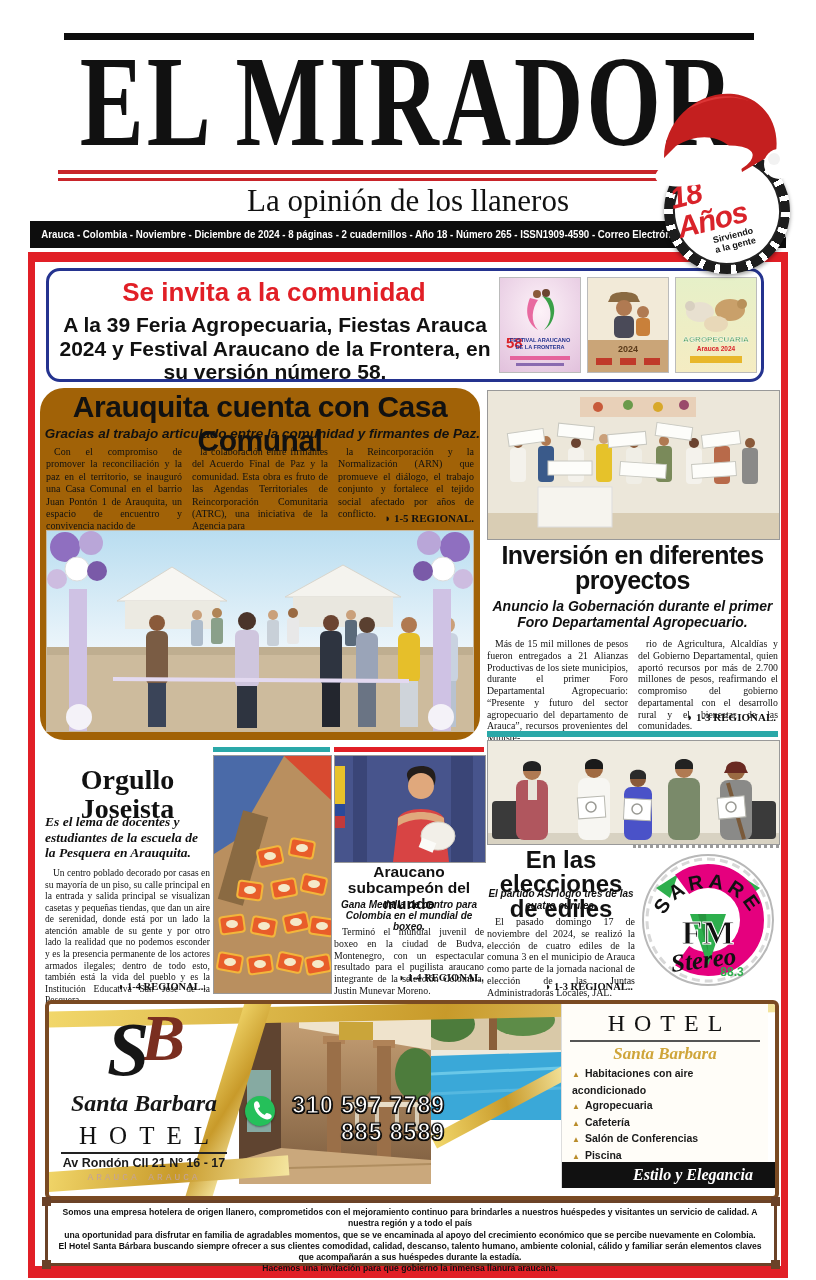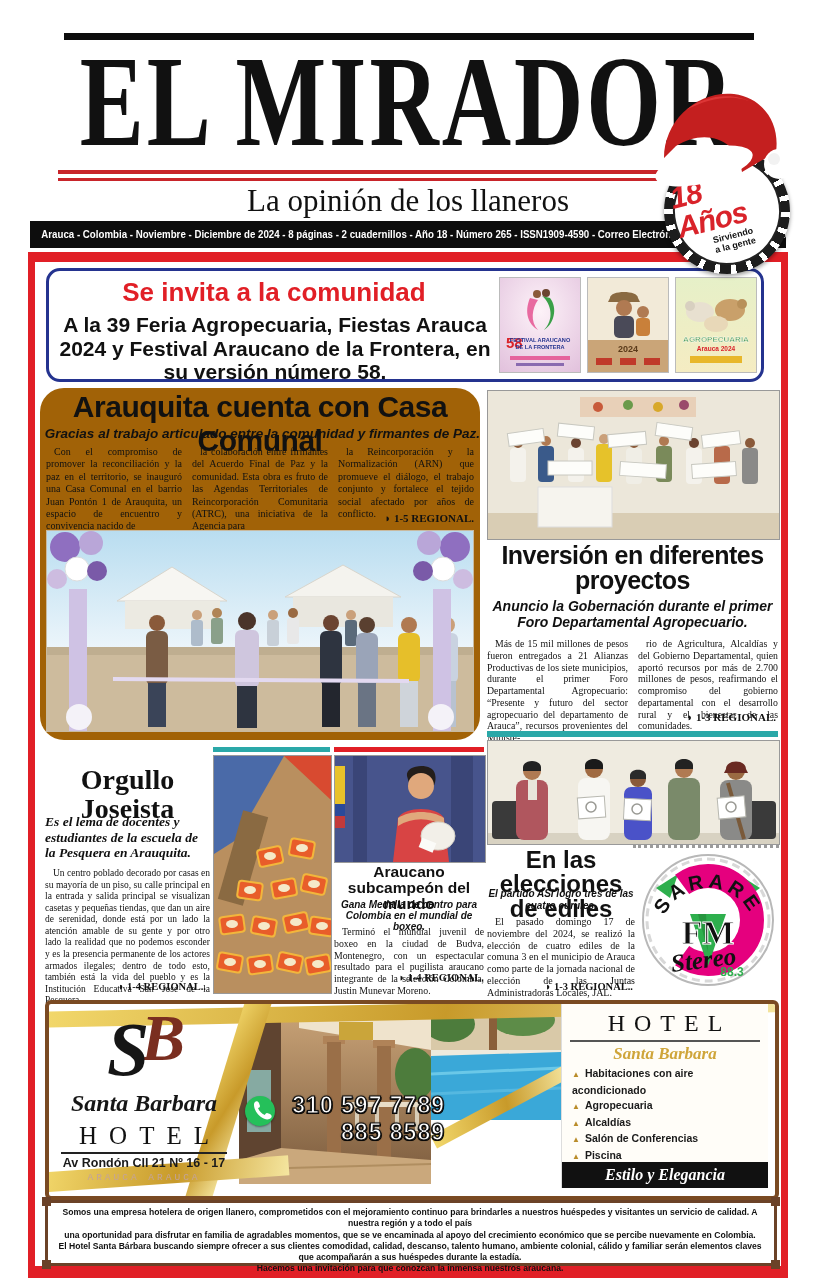--- a/index.html
+++ b/index.html
@@ -128,21 +128,21 @@
   .h-right     { position:absolute; left:512px; top:0; width:206px; height:184px; background:#fffdf8; z-index:4;
                  border-left:1px solid #ddd; }
   .hr-hotel    { position:absolute; top:6px; left:8px; width:190px; text-align:center; font-size:24px; letter-spacing:9px;
                  text-indent:9px; border-bottom:2px solid #555; padding-bottom:3px; }
   .hr-script   { position:absolute; top:40px; left:0; width:100%; text-align:center; font-style:italic; font-weight:bold;
                  font-size:17px; color:#cfa53a; }
   .hr-list     { position:absolute; top:62px; left:10px; width:192px; font-family:"Liberation Sans",sans-serif;
                  font-size:10.5px; font-weight:bold; color:#1a1a1a; line-height:15.5px; }
   .hr-list .b  { color:#b98c2a; margin-right:5px; font-size:8px; }
   .hr-slogan   { position:absolute; left:0; bottom:0; width:100%; height:26px; background:#111; color:#fff;
-                 text-align:center; font-style:italic; font-weight:bold; font-size:16px; line-height:26px; }
+                 text-align:center; font-style:italic; font-weight:bold; font-size:16px; line-height:26px;padding-left:28px; }
 
   
   .foot-box    { left:45px; top:1200px; width:726px; height:60px; border:3px solid #6b4228; background:#fff; }
   .foot-sq     { position:absolute; width:9px; height:9px; background:#6b4228; }
   .foot-text   { position:absolute; left:6px; top:4px; width:712px; text-align:center;
                  font-family:"Liberation Sans",sans-serif; font-weight:bold; font-size:8.6px; line-height:11.3px; color:#111; }
 </style>
 </head>
 <body>
 
@@ -570,35 +570,35 @@
       <div class="ph-num" style="top:0">310 597 7789</div>
       <div class="ph-num" style="top:27px">885 8589</div>
     </div>
 
     <div class="h-right">
       <div class="hr-hotel">HOTEL</div>
       <div class="hr-script">Santa Barbara</div>
       <div class="hr-list">
         <div><span class="b">▲</span><span>Habitaciones con aire acondicionado</span></div>
         <div><span class="b">▲</span><span>Agropecuaria</span></div>
-        <div><span class="b">▲</span><span>Alcaldías</span></div>
+        <div><span class="b">▲</span><span>Cafetería</span></div>
         <div><span class="b">▲</span><span>Salón de Conferencias</span></div>
         <div><span class="b">▲</span><span>Piscina</span></div>
         <div><span class="b">▲</span><span>Servicio de Lavandería</span></div>
       </div>
       <div class="hr-slogan">Estilo y Elegancia</div>
     </div>
   </div>
 
   <div class="abs foot-box">
     <div class="foot-sq" style="left:-6px; top:-6px;"></div>
     <div class="foot-sq" style="right:-6px; top:-6px;"></div>
     <div class="foot-sq" style="left:-6px; bottom:-6px;"></div>
     <div class="foot-sq" style="right:-6px; bottom:-6px;"></div>
     <div class="foot-text">
       <div>Somos una empresa hotelera de origen llanero, comprometidos con el mejoramiento continuo para brindarles a nuestros huéspedes y visitantes un servicio de calidad.  A nuestra región y a todo el país</div>
       <div>una oportunidad para disfrutar en familia de agradables momentos, que se ve encaminada al apoyo del crecimiento económico que se percibe nuevamente en Colombia.</div>
       <div>El Hotel Santa Bárbara buscando siempre ofrecer a sus clientes comodidad, calidad, descanso, talento humano, ambiente colonial, cálido y familiar serán elementos claves que acompañarán a sus huéspedes durante la estadía.</div>
-      <div>Hacemos una invitación para que conozcan la inmensa nuestros araucana.</div>
+      <div>Hacemos una invitación para que gobierno la inmensa llanura araucana.</div>
     </div>
   </div>
 
 </div>
 
 </body></html>

